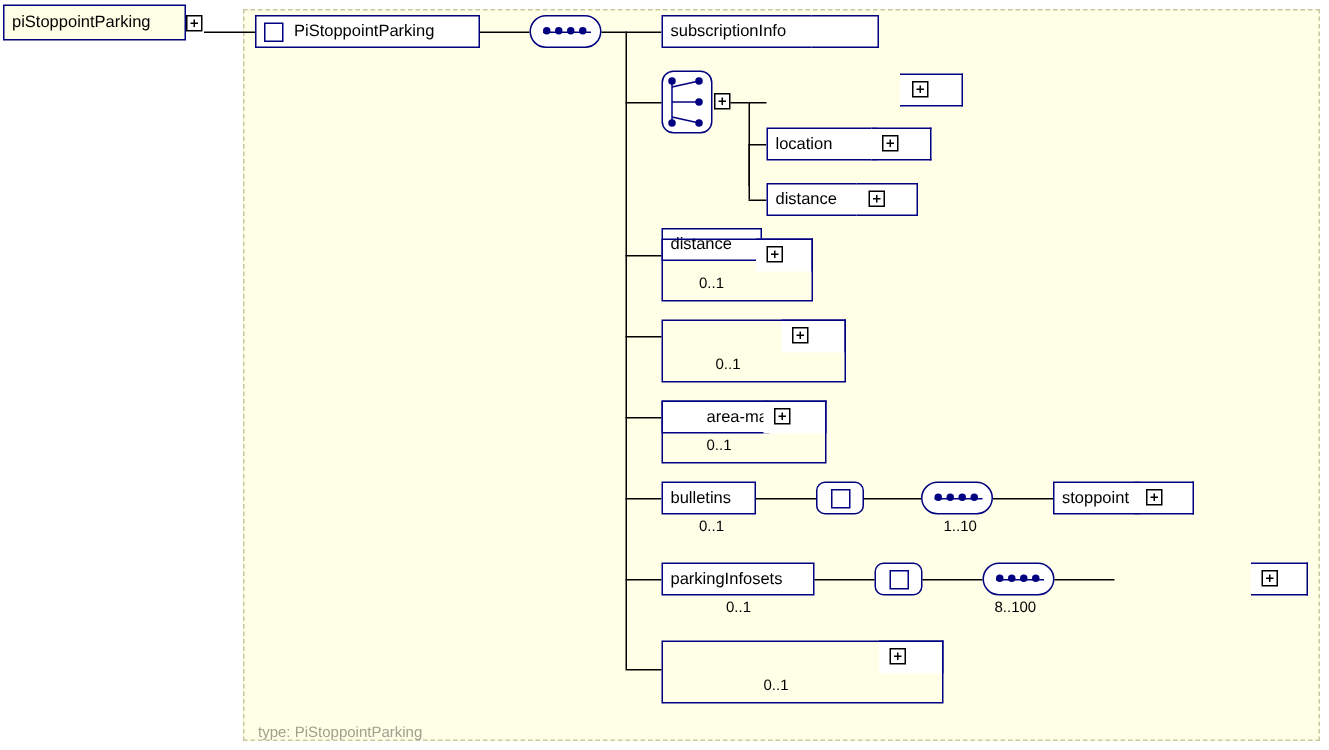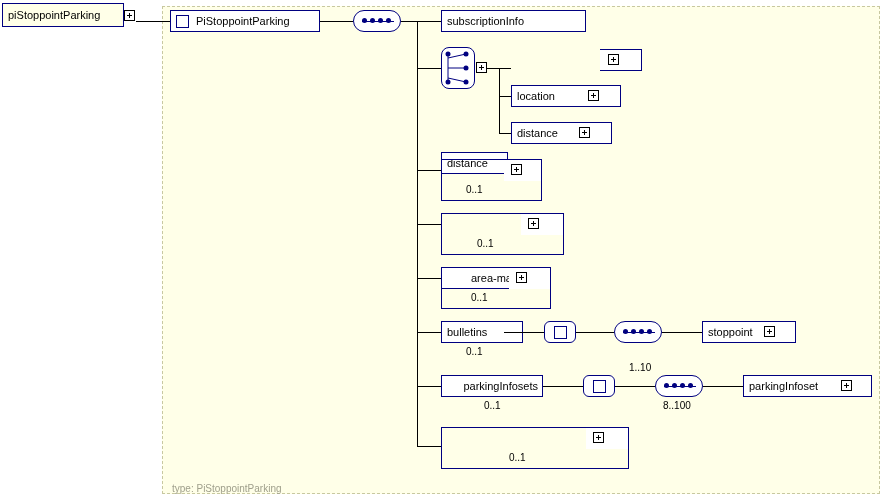--- a/index.html
+++ b/index.html
@@ -239,66 +239,63 @@
   <div class="ln h" style="left:417px;top:278px;width:24px;"></div>
   <div class="node" style="left:441px;top:267px;width:72px;padding-left:24px;">
     <span class="label">area-map</span>
   </div>
   <div class="node" style="left:509px;top:267px;width:42px;border-left:none;border-bottom:none;"></div>
   <div class="node" style="left:441px;top:267px;width:110px;height:42px;background:none;"></div>
   <div class="plus standalone" style="left:516px;top:272px;"></div>
   <div class="occ" style="left:471px;top:292px;">0..1</div>
 
   <div class="ln h" style="left:417px;top:332px;width:24px;"></div>
-  <div class="node" style="left:441px;top:321px;width:82px;">
+  <div class="node" style="left:441px;top:321px;width:63px;">
     <span class="label">bulletins</span>
   </div>
   <div class="occ" style="left:466px;top:346px;">0..1</div>
   <div class="ln h" style="left:504px;top:332px;width:40px;"></div>
   <div class="repeat" style="left:544px;top:321px;">
     <div class="inner"></div>
   </div>
   <div class="ln h" style="left:576px;top:332px;width:38px;"></div>
   <div class="seq" style="left:614px;top:321px;">
     <div class="dots"></div>
     <div class="d d1"></div>
       <div class="d d2"></div>
       <div class="d d3"></div>
       <div class="d d4"></div>
   </div>
-  <div class="occ" style="left:629px;top:362px;">1..10</div>
+  <div class="occ" style="left:629px;top:346px;">1..10</div>
   <div class="ln h" style="left:662px;top:332px;width:40px;"></div>
   <div class="node" style="left:702px;top:321px;width:58px;">
     <span class="label">stoppoint</span>
   </div>
   <div class="node" style="left:756px;top:321px;width:40px;border-left:none;"></div>
   <div class="plus standalone" style="left:764px;top:326px;"></div>
 
   <div class="ln h" style="left:417px;top:386px;width:24px;"></div>
-  <div class="node" style="left:441px;top:375px;width:102px;justify-content:flex-end;">
+  <div class="node" style="left:441px;top:375px;width:102px;">
     <span class="label">parkingInfosets</span>
   </div>
   <div class="occ" style="left:484px;top:400px;">0..1</div>
   <div class="ln h" style="left:543px;top:386px;width:40px;"></div>
   <div class="repeat" style="left:583px;top:375px;">
     <div class="inner"></div>
   </div>
   <div class="ln h" style="left:615px;top:386px;width:40px;"></div>
   <div class="seq" style="left:655px;top:375px;">
     <div class="dots"></div>
     <div class="d d1"></div>
       <div class="d d2"></div>
       <div class="d d3"></div>
       <div class="d d4"></div>
   </div>
   <div class="occ" style="left:663px;top:400px;">8..100</div>
   <div class="ln h" style="left:703px;top:386px;width:40px;"></div>
-  <div class="node" style="left:743px;top:375px;width:95px;">
-    <span class="label">parkingInfoset</span>
-  </div>
   <div class="node" style="left:834px;top:375px;width:38px;border-left:none;"></div>
   <div class="plus standalone" style="left:841px;top:380px;"></div>
 
   <div class="ln h" style="left:417px;top:446px;width:24px;"></div>
   <div class="node" style="left:586px;top:427px;width:43px;border-left:none;border-bottom:none;"></div>
   <div class="node" style="left:441px;top:427px;width:188px;height:42px;background:none;"></div>
   <div class="plus standalone" style="left:593px;top:432px;"></div>
   <div class="occ" style="left:509px;top:452px;">0..1</div>
 
 </div>

